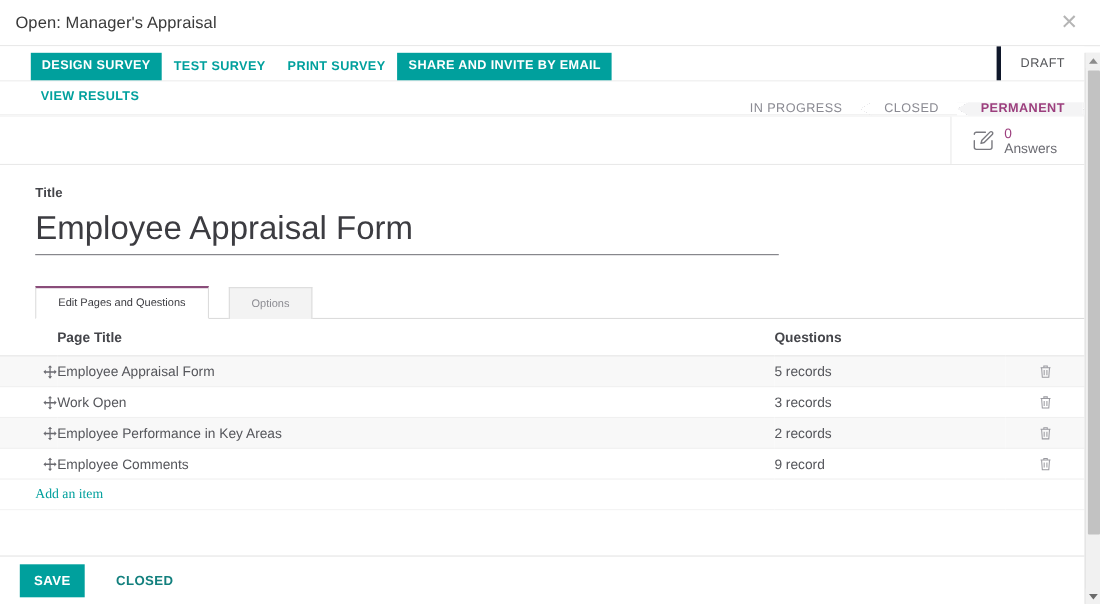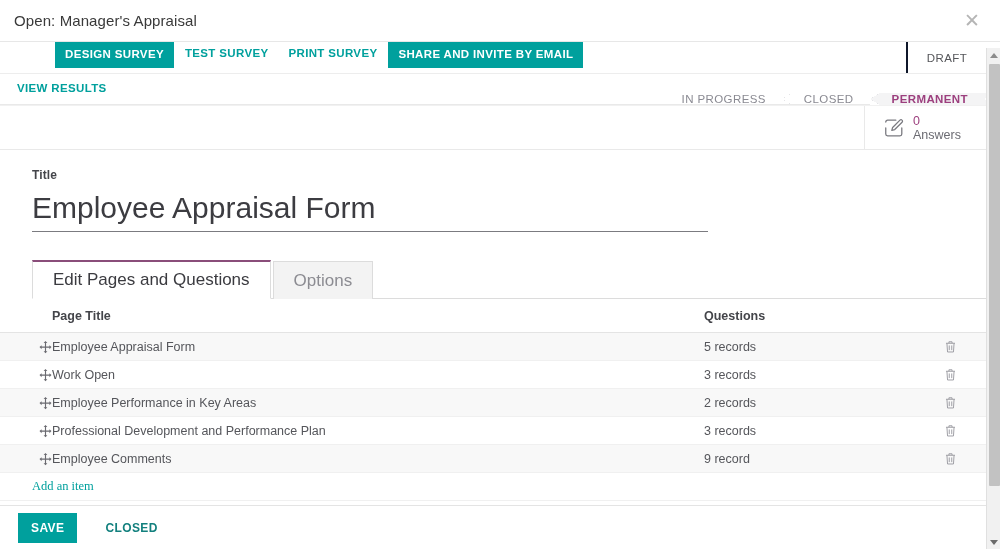--- a/index.html
+++ b/index.html
@@ -35,45 +35,45 @@
   .modal-body { position: relative; width: 1000px; height: 507px; }
 
   .scroll-area { position:absolute; left:0; top:0; width: 986px; height: 507px; overflow:hidden; }
 
   
   .cp { background:#fff; }
   .cp-row1 {
     display:flex; align-items:stretch; height: 32px;
     border-bottom: 1px solid #ededed;
   }
-  .cp-buttons { display:flex; align-items:flex-start; gap: 0px; padding-left: 28px; flex: 1 1 auto; margin-left: 27px; }
+  .cp-buttons { display:flex; align-items:flex-end; gap: 0px; padding-left: 28px; flex: 1 1 auto; }
   .btn-flat {
     font-size: 11.5px; font-weight: bold; letter-spacing: .35px;
     text-transform: uppercase;
     padding: 6px 9px; margin-right: 2px;
     border: none; background: transparent;
     color: #00a09d; cursor: pointer; white-space: nowrap;
     font-family: "Liberation Sans", sans-serif;
     line-height: 1;
   }
   .btn-flat.primary { background: #00a09d; color:#fff; padding: 7px 10px; }
 
   .draft-cell {
     display:flex; align-items:center; justify-content:center;
     padding: 0 16px; min-width: 80px;
-    border-left: 2px solid #0f172a;
+    border-left: 4px solid #0f172a;
     font-size: 11.5px; color:#55565a; letter-spacing:.4px;
     font-weight: 400;
   }
 
   .cp-row2 {
     display:flex; align-items:center; height: 31px;
     border-bottom: 1px solid #e9e9e9;
   }
-  .cp-row2 .left { padding-left:8px; flex: 1 1 auto; }
+  .cp-row2 .left { padding-left:28px; flex: 1 1 auto; }
 
   
   .statusbar { display:flex; align-items:flex-end; height: 31px; margin-right: 2px; }
   .st {
     position: relative;
     display:flex; align-items:center;
     padding: 0 16px 0 22px;
     font-size: 11.5px; letter-spacing: .4px;
     color: #8a8a92; background: transparent;
     cursor: pointer; white-space: nowrap;
@@ -145,25 +145,25 @@
   }
 
   
   .tabs {
     display:flex; align-items:flex-end;
     margin: 27px 0 0 32px;
     border-bottom: 1px solid #dcdcdc;
     padding-right: 32px;
   }
   .tab {
-    font-size: 17px; color:#8c8c92;
+    font-size: 10px; color:#8c8c92;
     padding: 9px 20px 8px 20px;
     background:#f3f3f3;
     border: 1px solid #dcdcdc; border-bottom:none;
-    margin-right: 2px;
+    margin-right: 18px;
     cursor:pointer; white-space:nowrap;
     position: relative; top: 1px;
   }
   .tab.active {
     background:#fff; color:#3b3b40;
     border-top: 2px solid #8a4d7a;
     padding-top: 8px;
     border-bottom: 1px solid #fff;
   }
 
@@ -378,41 +378,20 @@
                   <svg width="13" height="14" viewBox="0 0 16 18" fill="none" stroke="#9a9aa0" stroke-width="1.2">
                     <path d="M2.2 4.2h11.6"></path>
                       <path d="M6 4.2V2.3h4v1.9"></path>
                     <path d="M3.4 4.2l.8 11.2h7.6l.8-11.2"></path>
                     <path d="M6.4 7v6M9.6 7v6"></path>
                   </svg>
                 </span>
               </td>
             </tr>
 
-            <tr>
-              <td class="c-handle">
-                <span class="handle-icon">
-                  <svg width="13" height="13" viewBox="0 0 16 16" fill="#6a6a70">
-                    <path d="M8 0l2.3 2.6H8.7v4.1h4.1V5.1L15.4 7.4 12.8 10V8.4H8.7v4.1h1.6L8 15.1l-2.3-2.6h1.6V8.4H3.2V10L.6 7.4 3.2 5.1v1.6h4.1V2.6H5.7z"></path>
-                  </svg>
-                </span>
-              </td>
-              <td class="c-title">Professional Development and Performance Plan</td>
-              <td class="c-q">3 records</td>
-              <td class="c-del">
-                <span class="trash-icon">
-                  <svg width="13" height="14" viewBox="0 0 16 18" fill="none" stroke="#9a9aa0" stroke-width="1.2">
-                    <path d="M2.2 4.2h11.6"></path>
-                      <path d="M6 4.2V2.3h4v1.9"></path>
-                    <path d="M3.4 4.2l.8 11.2h7.6l.8-11.2"></path>
-                    <path d="M6.4 7v6M9.6 7v6"></path>
-                  </svg>
-                </span>
-              </td>
-            </tr>
 
             <tr>
               <td class="c-handle">
                 <span class="handle-icon">
                   <svg width="13" height="13" viewBox="0 0 16 16" fill="#6a6a70">
                     <path d="M8 0l2.3 2.6H8.7v4.1h4.1V5.1L15.4 7.4 12.8 10V8.4H8.7v4.1h1.6L8 15.1l-2.3-2.6h1.6V8.4H3.2V10L.6 7.4 3.2 5.1v1.6h4.1V2.6H5.7z"></path>
                   </svg>
                 </span>
               </td>
               <td class="c-title">Employee Comments</td>

